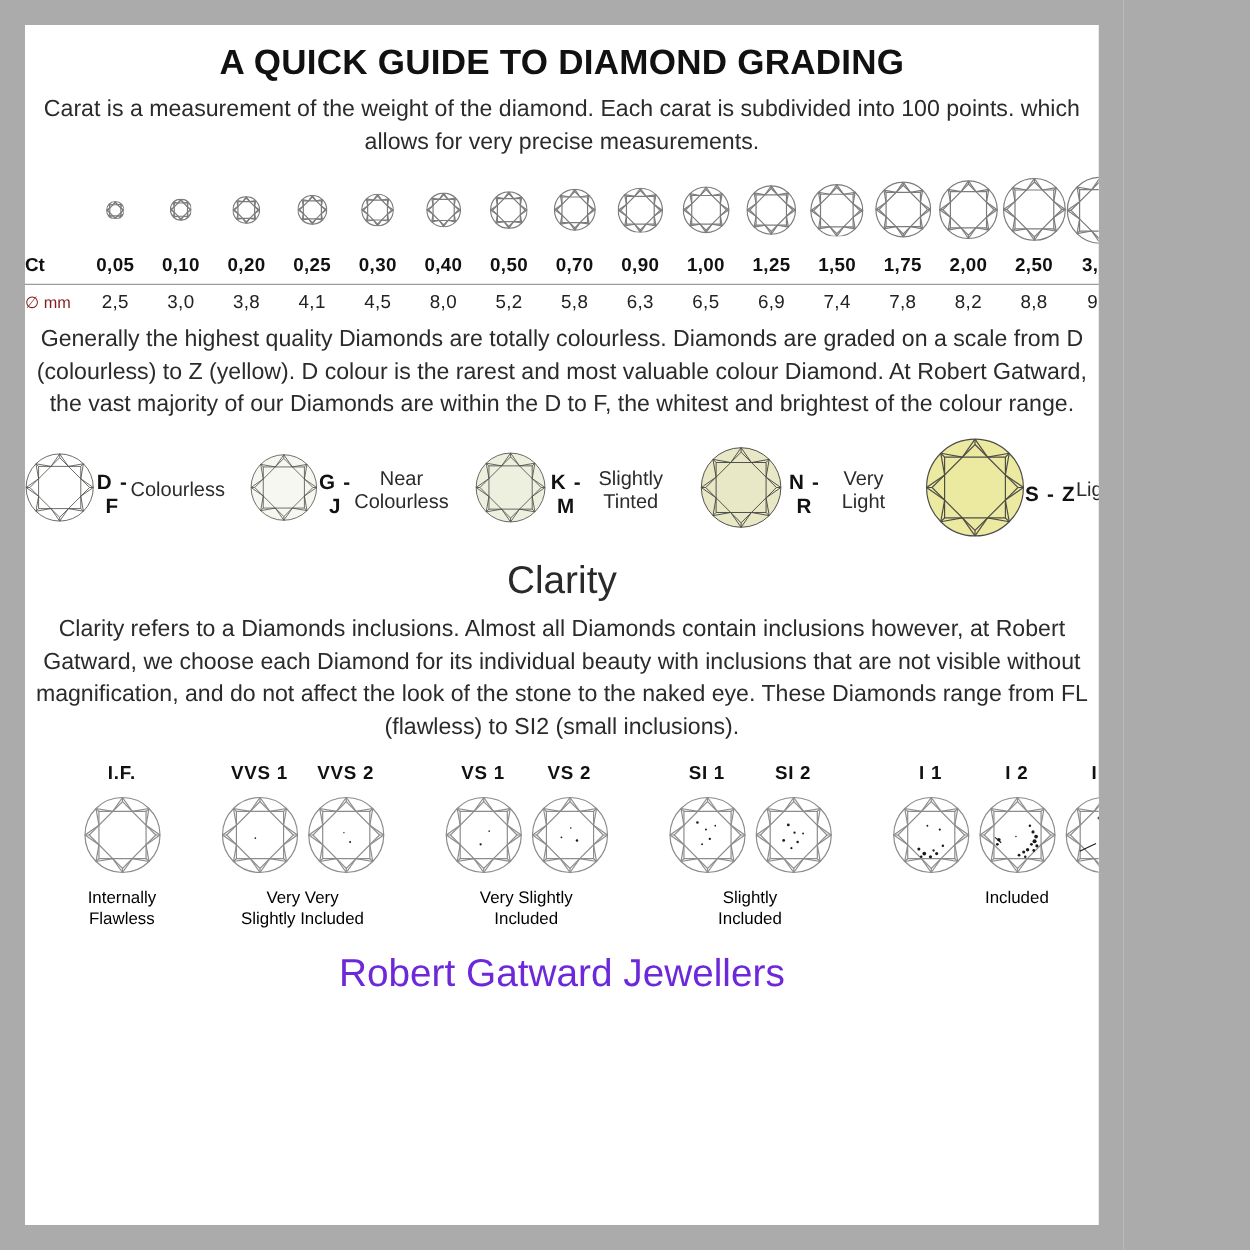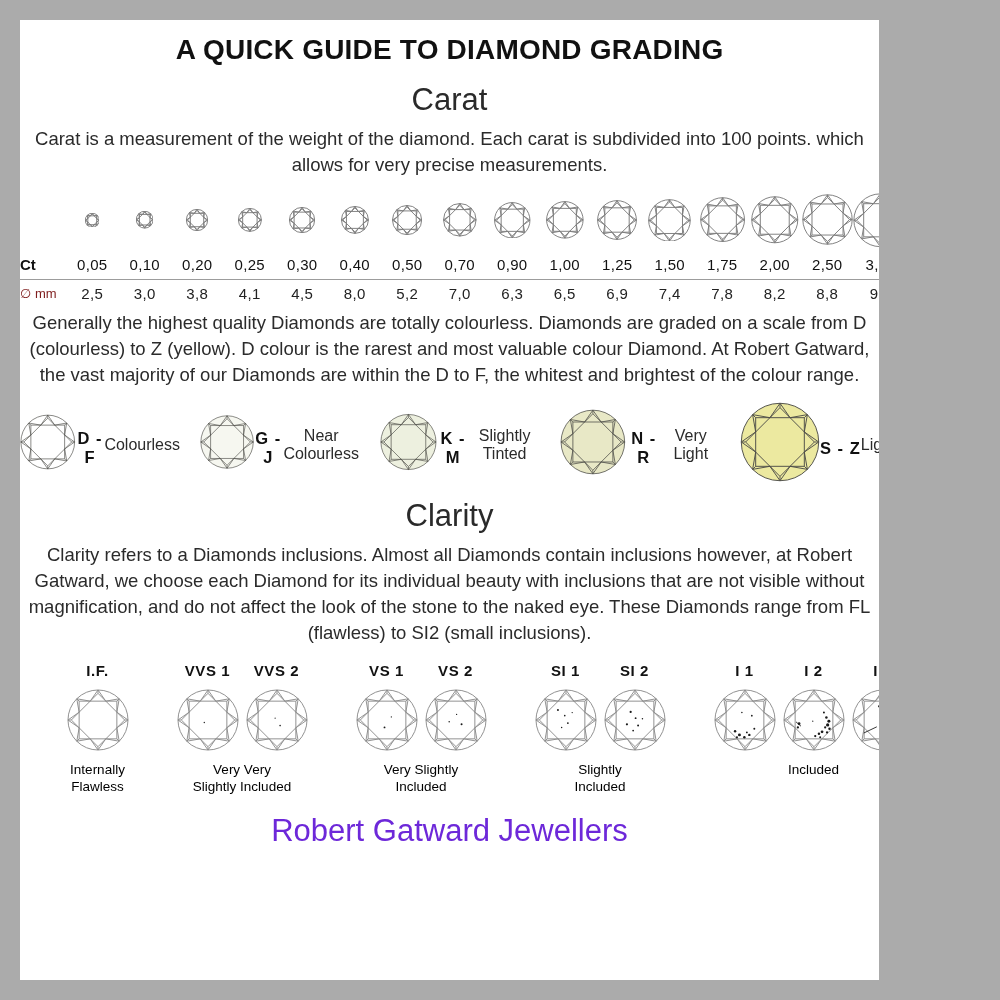--- a/index.html
+++ b/index.html
@@ -23,21 +23,21 @@
   .colour-text{max-width:930px;}
   .clarity-text{max-width:945px;}
 
   
   .carat-grid{
     width:888px;margin:12px auto 0;display:grid;
     grid-template-columns:46px repeat(16,1fr);
     align-items:center;
   }
   .stone-cell{height:60px;display:flex;align-items:center;justify-content:center;}
-  .ct-cell{font-size:15px;font-weight:400;color:#111;padding-top:6px;letter-spacing:0.3px;text-align:center;}
+  .ct-cell{font-size:15px;font-weight:700;color:#111;padding-top:6px;letter-spacing:0.3px;text-align:center;}
   .ct-head{font-size:15px;font-weight:700;color:#111;padding-top:6px;text-align:left;}
   .mm-cell{font-size:15px;font-weight:400;color:#222;padding-top:5px;letter-spacing:0.3px;}
   .mm-head{font-size:13px;color:#7f1d1d;padding-top:5px;text-align:left;}
   .grid-divider{grid-column:1 / -1;border-bottom:1.5px solid #9c9c9c;margin-top:6px;}
 
   
   .colour-row{
     width:880px;margin:14px auto 0;display:flex;justify-content:space-between;
   }
   .colour-item{width:160px;display:flex;flex-direction:row;align-items:center;}
@@ -60,21 +60,20 @@
   }
 </style>
 </head>
 <body>
 
 <div class="frame">
 
   <h1 class="page-title">A QUICK GUIDE TO DIAMOND GRADING</h1>
 
   <section>
-    <h2 class="section-heading">Carat</h2>
     <p class="section-text carat-text">Carat is a measurement of the weight of the diamond. Each carat is subdivided into 100 points. which allows for very precise measurements.</p>
     <div class="carat-grid" id="carat-grid">
         <div class="stone-cell"></div>
         <div class="stone-cell">
           <svg viewBox="-50 -50 100 100" width="14.5" height="14.5">
             <circle cx="0" cy="0" r="48.4" fill="#ffffff" stroke="#7c7c7c" stroke-width="6.2"></circle>
             <polygon points="0,-43 43,-2.6329906181668092e-15 5.2659812363336185e-15,43 -43,7.898971854500428e-15" fill="none" stroke="#7c7c7c" stroke-width="6.2"></polygon>
             <polygon points="30.40559159102154,-30.405591591021544 30.405591591021544,30.40559159102154 -30.40559159102154,30.40559159102155 -30.40559159102155,-30.405591591021537" fill="none" stroke="#7c7c7c" stroke-width="6.2"></polygon>
             <line x1="0" y1="-43" x2="0" y2="-48.4" stroke="#7c7c7c" stroke-width="6.2"></line>
             <line x1="12.590284924811453" y1="-30.39563661962133" x2="0" y2="-48.4" stroke="#7c7c7c" stroke-width="6.2"></line>
@@ -586,21 +585,21 @@
         <div class="ct-cell">3,00</div>
         <div class="grid-divider"></div>
         <div class="mm-head">∅ mm</div>
         <div class="mm-cell">2,5</div>
         <div class="mm-cell">3,0</div>
         <div class="mm-cell">3,8</div>
         <div class="mm-cell">4,1</div>
         <div class="mm-cell">4,5</div>
         <div class="mm-cell">8,0</div>
         <div class="mm-cell">5,2</div>
-        <div class="mm-cell">7,0</div>
+        <div class="mm-cell">5,8</div>
         <div class="mm-cell">6,3</div>
         <div class="mm-cell">6,5</div>
         <div class="mm-cell">6,9</div>
         <div class="mm-cell">7,4</div>
         <div class="mm-cell">7,8</div>
         <div class="mm-cell">8,2</div>
         <div class="mm-cell">8,8</div>
         <div class="mm-cell">9,4</div>
       </div>
   </section>

